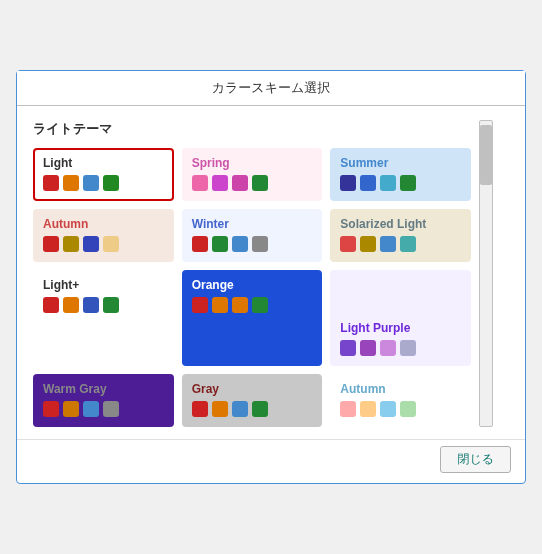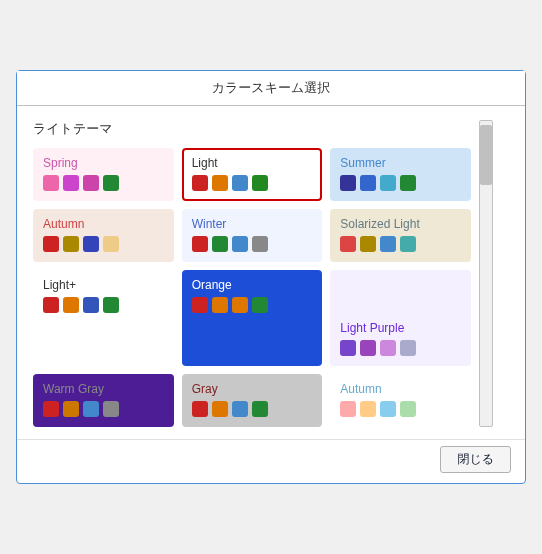--- a/index.html
+++ b/index.html
@@ -27,20 +27,21 @@
       text-align: center;
       font-size: 13px;
       font-weight: normal;
       color: #333;
     }
     .dialog-body {
       display: flex;
       flex: 1;
       padding: 14px 32px 12px 16px;
       position: relative;
+      font-weight: bold;
     }
     .content-area {
       flex: 1;
       padding-right: 8px;
     }
     .section-label {
       font-size: 13px;
       color: #333;
       margin-bottom: 10px;
     }
@@ -97,21 +98,21 @@
       padding: 6px 14px 10px 14px;
       border-top: 1px solid #e0e0e0;
     }
     .close-btn {
       padding: 4px 16px;
       font-size: 12px;
       background: #f5f5f5;
       border: 1px solid #b0b0b0;
       border-radius: 3px;
       cursor: pointer;
-      color: #0f172a;
+      color: #0f766e;
     }
 
     
     .bg-light { background-color: #ffffff; }
     .bg-spring { background-color: #fff0f5; }
     .bg-summer { background-color: #d0e4f7; }
     .bg-autumn { background-color: #f5e8e0; }
     .bg-winter { background-color: #f0f4ff; }
     .bg-lightplus { background-color: #ffffff; }
     .bg-solarized { background-color: #eee8d5; }
@@ -126,36 +127,36 @@
 
 <div class="dialog">
   <div class="dialog-title-bar">
     <span>カラースキーム選択</span>
   </div>
   <div class="dialog-body">
     <div class="content-area">
       <div class="section-label">ライトテーマ</div>
       <div class="themes-grid" id="themes-grid">
 
-      <div class="theme-card bg-spring">
+      <div class="theme-card bg-light selected">
+            <span class="theme-name" style="color: rgb(51, 51, 51);">Light</span>
+            <div class="color-dots">
+              <span class="dot" style="background-color: rgb(204, 34, 34);"></span>
+              <span class="dot" style="background-color: rgb(221, 119, 0);"></span>
+              <span class="dot" style="background-color: rgb(68, 136, 204);"></span>
+              <span class="dot" style="background-color: rgb(34, 136, 34);"></span>
+            </div>
+          </div>
+          <div class="theme-card bg-spring">
             <span class="theme-name" style="color: rgb(204, 85, 170);">Spring</span>
             <div class="color-dots">
               <span class="dot" style="background-color: rgb(238, 102, 170);"></span>
               <span class="dot" style="background-color: rgb(204, 68, 204);"></span>
               <span class="dot" style="background-color: rgb(204, 68, 170);"></span>
               <span class="dot" style="background-color: rgb(34, 136, 51);"></span>
-            </div>
-          </div>
-          <div class="theme-card bg-light selected">
-            <span class="theme-name" style="color: rgb(51, 51, 51);">Light</span>
-            <div class="color-dots">
-              <span class="dot" style="background-color: rgb(204, 34, 34);"></span>
-              <span class="dot" style="background-color: rgb(221, 119, 0);"></span>
-              <span class="dot" style="background-color: rgb(68, 136, 204);"></span>
-              <span class="dot" style="background-color: rgb(34, 136, 34);"></span>
             </div>
           </div>
           <div class="theme-card bg-summer">
             <span class="theme-name" style="color: rgb(68, 136, 204);">Summer</span>
             <div class="color-dots">
               <span class="dot" style="background-color: rgb(51, 51, 153);"></span>
               <span class="dot" style="background-color: rgb(51, 102, 204);"></span>
               <span class="dot" style="background-color: rgb(68, 170, 204);"></span>
               <span class="dot" style="background-color: rgb(34, 136, 51);"></span>
             </div>

